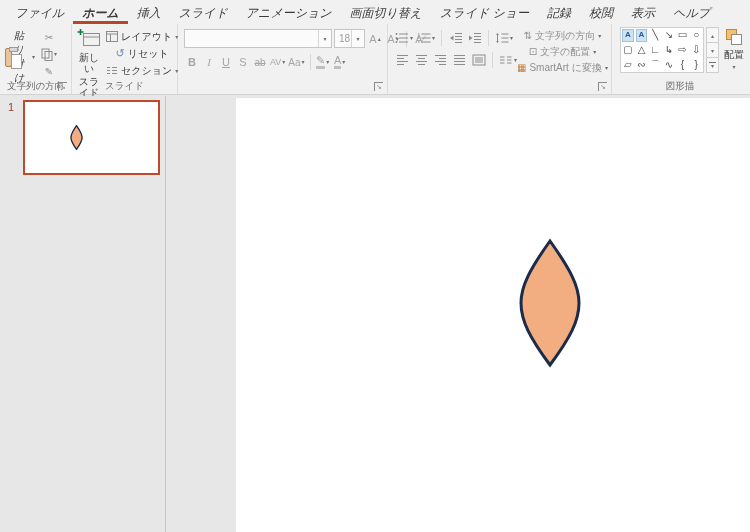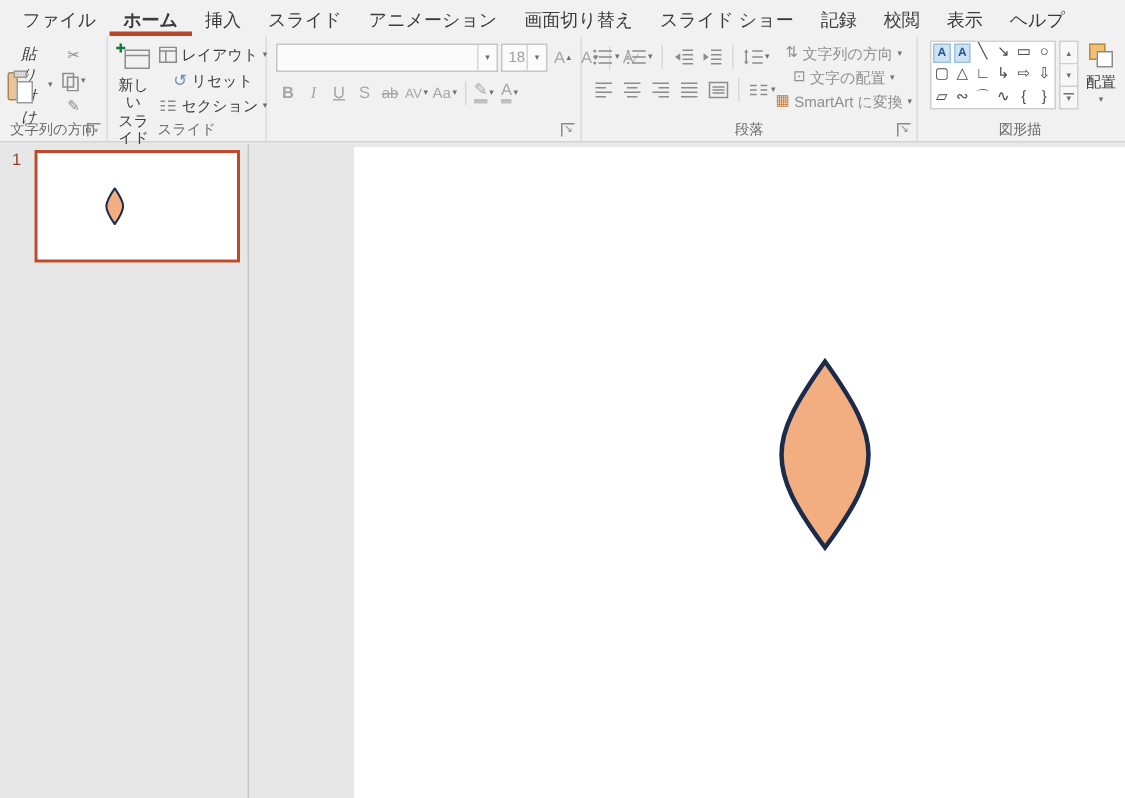--- a/index.html
+++ b/index.html
@@ -2,21 +2,21 @@
 <html><head>
 <meta charset="utf-8">
 <style>
   * { margin:0; padding:0; box-sizing:border-box; }
   html,body { width:750px; height:532px; overflow:hidden;
     font-family:"Liberation Sans","DejaVu Sans",sans-serif; }
   body { position:relative; background:#e7e7e7; }
 
   
   .tabbar { position:absolute; top:0; left:0; right:0; height:24px;
-    background:#f1f1f1; display:flex; align-items:stretch; padding-left:6px; }
+    background:#f1f1f1; display:flex; align-items:stretch; padding-left:6px;font-style:italic; }
   .tab { font-size:12px; color:#3b3b3b; padding:5px 9px 3px 9px;
     border-bottom:3px solid transparent; white-space:nowrap; cursor:default; }
   .tab.selected { font-weight:bold; border-bottom-color:#b7472a; }
 
   
   .ribbon { position:absolute; top:24px; left:0; right:0; height:71px;
     background:#f1f1f1; border-bottom:1px solid #d2d2d2; display:flex; }
   .group { position:relative; height:100%; border-right:1px solid #dcdcdc; flex:none; }
   .group-label { position:absolute; bottom:1px; left:0; right:0; text-align:center;
     font-size:9.5px; color:#696969; white-space:nowrap; }
@@ -350,21 +350,20 @@
         <span class="gi">⊡</span>
         <span>文字の配置</span>
         <span class="caret">▾</span>
       </div>
       <div class="btn row">
         <span class="gi" style="color:#c07b3f">▦</span>
         <span>SmartArt に変換</span>
         <span class="caret">▾</span>
       </div>
     </div>
-    <div class="group-label">段落</div>
     <div class="dlg">↘</div>
   </div>
 
   <div class="group g-draw">
     <div class="gallery">
       <div class="cell tb">
           <span>A</span>
         </div>
       <div class="cell tb">
           <span>A</span>

